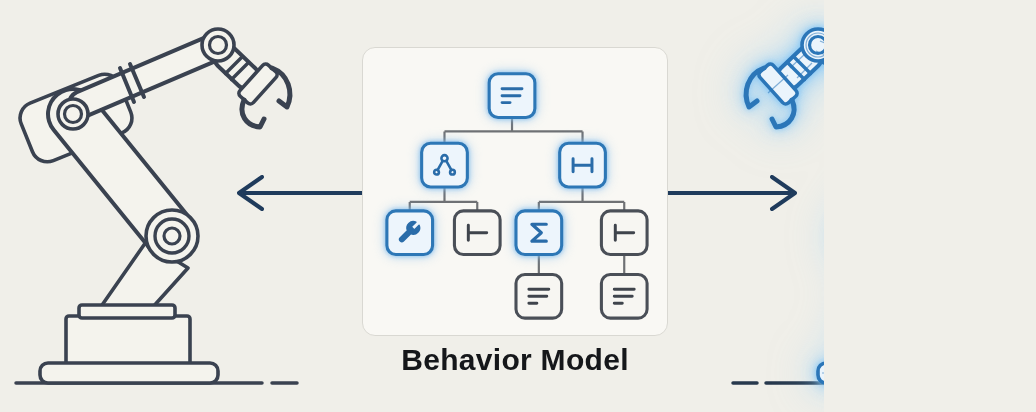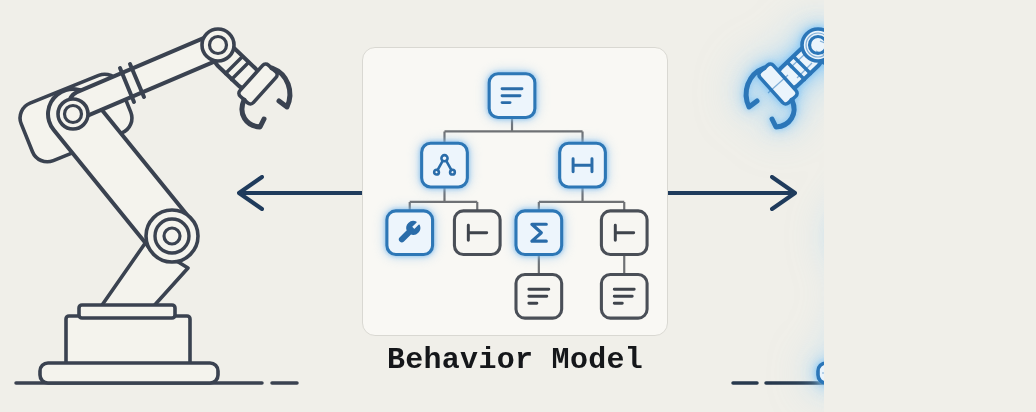--- a/index.html
+++ b/index.html
@@ -5,21 +5,21 @@
   :root{
     --bg:#f0efe9; --panel-bg:#f9f8f4; --panel-border:#d9d8d2; --text:#15171a;
     --tree-line:#6f7174; --node-gray:#4a4f57; --icon-gray:#3f444c; --node-gray-fill:#f7f6f2;
     --blue:#2d77b6; --icon-blue:#2a6ca9; --node-blue-fill:#edf5fc;
     --arrow:#1f3b5c; --robot-line:#3a4250; --robot-fill:#f4f3ed;
     --wf-line:#2b76b8; --wf-fill:#eaf4fc; --glow:#9fd1f2;
     --ground-left:#3a4250; --ground-right:#27394d;
   }
   html,body{margin:0;padding:0;}
   body{font-family:"Liberation Sans",sans-serif;background:var(--bg);}
-  .stage{position:relative;width:824px;height:412px;background:var(--bg);overflow:hidden;font-family:Liberation Mono, monospace;}
+  .stage{position:relative;width:824px;height:412px;background:var(--bg);overflow:hidden;}
   .scene-svg{position:absolute;left:0;top:0;width:1036px;height:412px;display:block;}
   .robot-left{ --rl:var(--robot-line); --rf:var(--robot-fill); }
   .robot-right{ --rl:var(--wf-line); --rf:var(--wf-fill);
     filter:drop-shadow(0 0 3px rgba(125,195,245,.95)) drop-shadow(0 0 9px rgba(125,195,245,.7)) drop-shadow(0 0 20px rgba(140,205,250,.5));
   }
   .panel{position:absolute;left:362px;top:47px;width:306px;height:289px;
     background:var(--panel-bg);border:1.5px solid var(--panel-border);border-radius:13px;box-sizing:border-box;}
   .tree-svg{position:absolute;left:0;top:0;width:100%;height:100%;display:block;}
   .caption{position:absolute;left:362px;top:343px;width:306px;text-align:center;
     font-weight:700;font-size:30px;color:var(--text);letter-spacing:.3px;}

